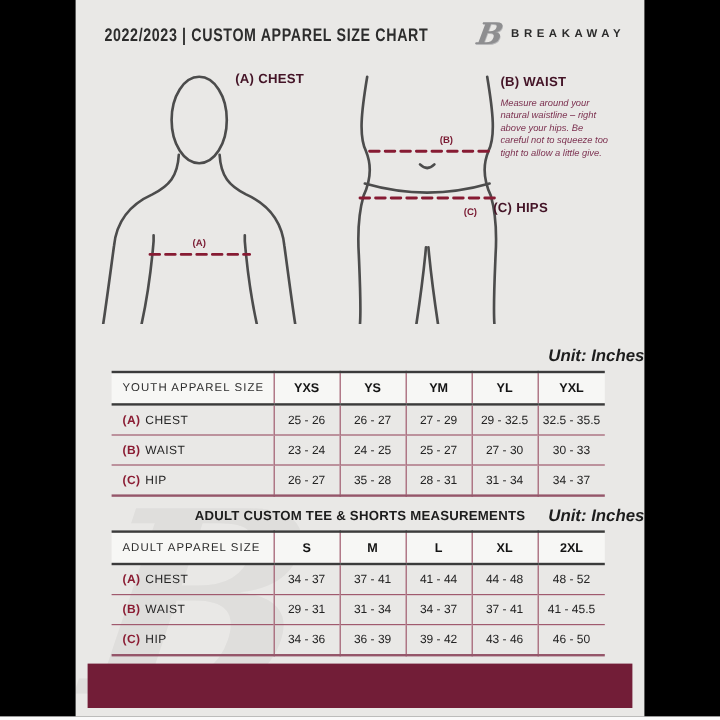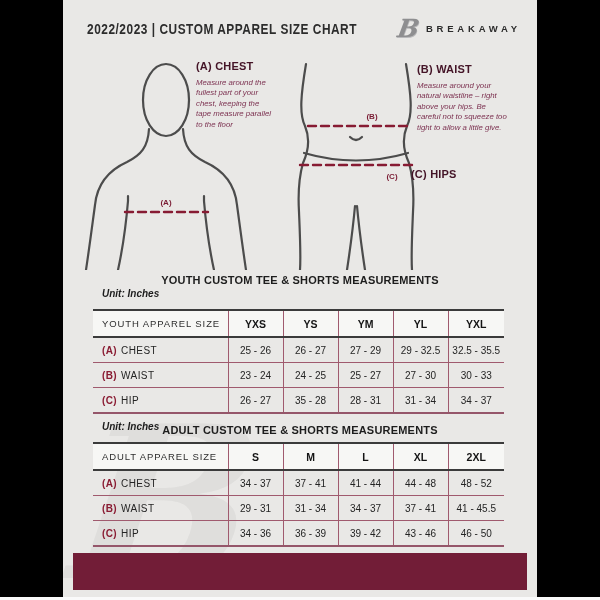--- a/index.html
+++ b/index.html
@@ -34,22 +34,22 @@
   .fig .dash { stroke:#871b33; stroke-width:2.4; stroke-dasharray:8 5; }
   .fig text { font-family:"Liberation Sans",sans-serif; font-size:8px; font-weight:bold; fill:#7a1b33; }
 
   .m-block { position:absolute; z-index:1; }
   .m-head { font-size:11px; font-weight:bold; color:#441427; letter-spacing:0.2px; }
   .m-desc { margin-top:6px; font-size:7.8px; font-style:italic; color:#7c3150; line-height:1.34; }
 
   
   .sect-title { position:absolute; left:0; width:100%; text-align:center; z-index:1;
     font-size:11px; font-weight:bold; color:#1d1d1d; letter-spacing:0.2px; }
-  .sect-unit { position:absolute; left:0; width:100%; text-align:left; z-index:1;
-    font-size:10px; font-weight:bold; font-style:italic; color:#1d1d1d;padding-left:39px; }
+  .sect-unit { position:absolute; left:0; width:100%; text-align:right; z-index:1;
+    font-size:14px; font-weight:bold; font-style:italic; color:#1d1d1d; }
 
   table.mtable {
     position:absolute; left:30px; width:411px; z-index:1;
     border-collapse:collapse; table-layout:fixed;
     border-top:2px solid #3b3b3b; border-bottom:2px solid #95566a;
   }
   .mtable thead td { background:#f7f7f5; border-bottom:2px solid #3b3b3b; height:23px; }
   .mtable tbody td { height:22px; border-top:1px solid #a05a6e; }
   .mtable td + td { border-left:1.5px solid #a05a6e; }
   .lbl-cell { padding-left:9px; font-size:10px; color:#242424; letter-spacing:0.4px; }
@@ -101,39 +101,37 @@
     <path class="dash" d="M10,105 L122,105"></path>
     <text x="82" y="59" text-anchor="middle">(B)</text>
     <text x="102" y="119" text-anchor="middle">(C)</text>
   </svg>
 
   <div class="m-block" style="left:133px; top:60px; width:80px;">
     <div class="m-head">
       <span>(A)</span>
       <span>CHEST</span>
     </div>
-    <div class="m-desc">Measure around the fullest part of your chest, keeping the tape measure parallel to the floor</div>
   </div>
 
   <div class="m-block" style="left:354px; top:63px; width:90px;">
     <div class="m-head">
       <span>(B)</span>
       <span>WAIST</span>
     </div>
     <div class="m-desc">Measure around your natural waistline – right above your hips. Be careful not to squeeze too tight to allow a little give.</div>
   </div>
 
   <div class="m-block" style="left:348px; top:168px; width:94px;">
     <div class="m-head">
       <span>(C)</span>
       <span>HIPS</span>
     </div>
   </div>
 
-  <div class="sect-title" style="top:274px;">YOUTH CUSTOM TEE &amp; SHORTS MEASUREMENTS</div>
   <div class="sect-unit" style="top:288px;">Unit: Inches</div>
 
   <table class="mtable" style="top:309px;">
     <colgroup>
         <col style="width:135px">
         <col style="width:55px">
         <col style="width:55px">
         <col style="width:55px">
         <col style="width:55px">
         <col style="width:56px">

